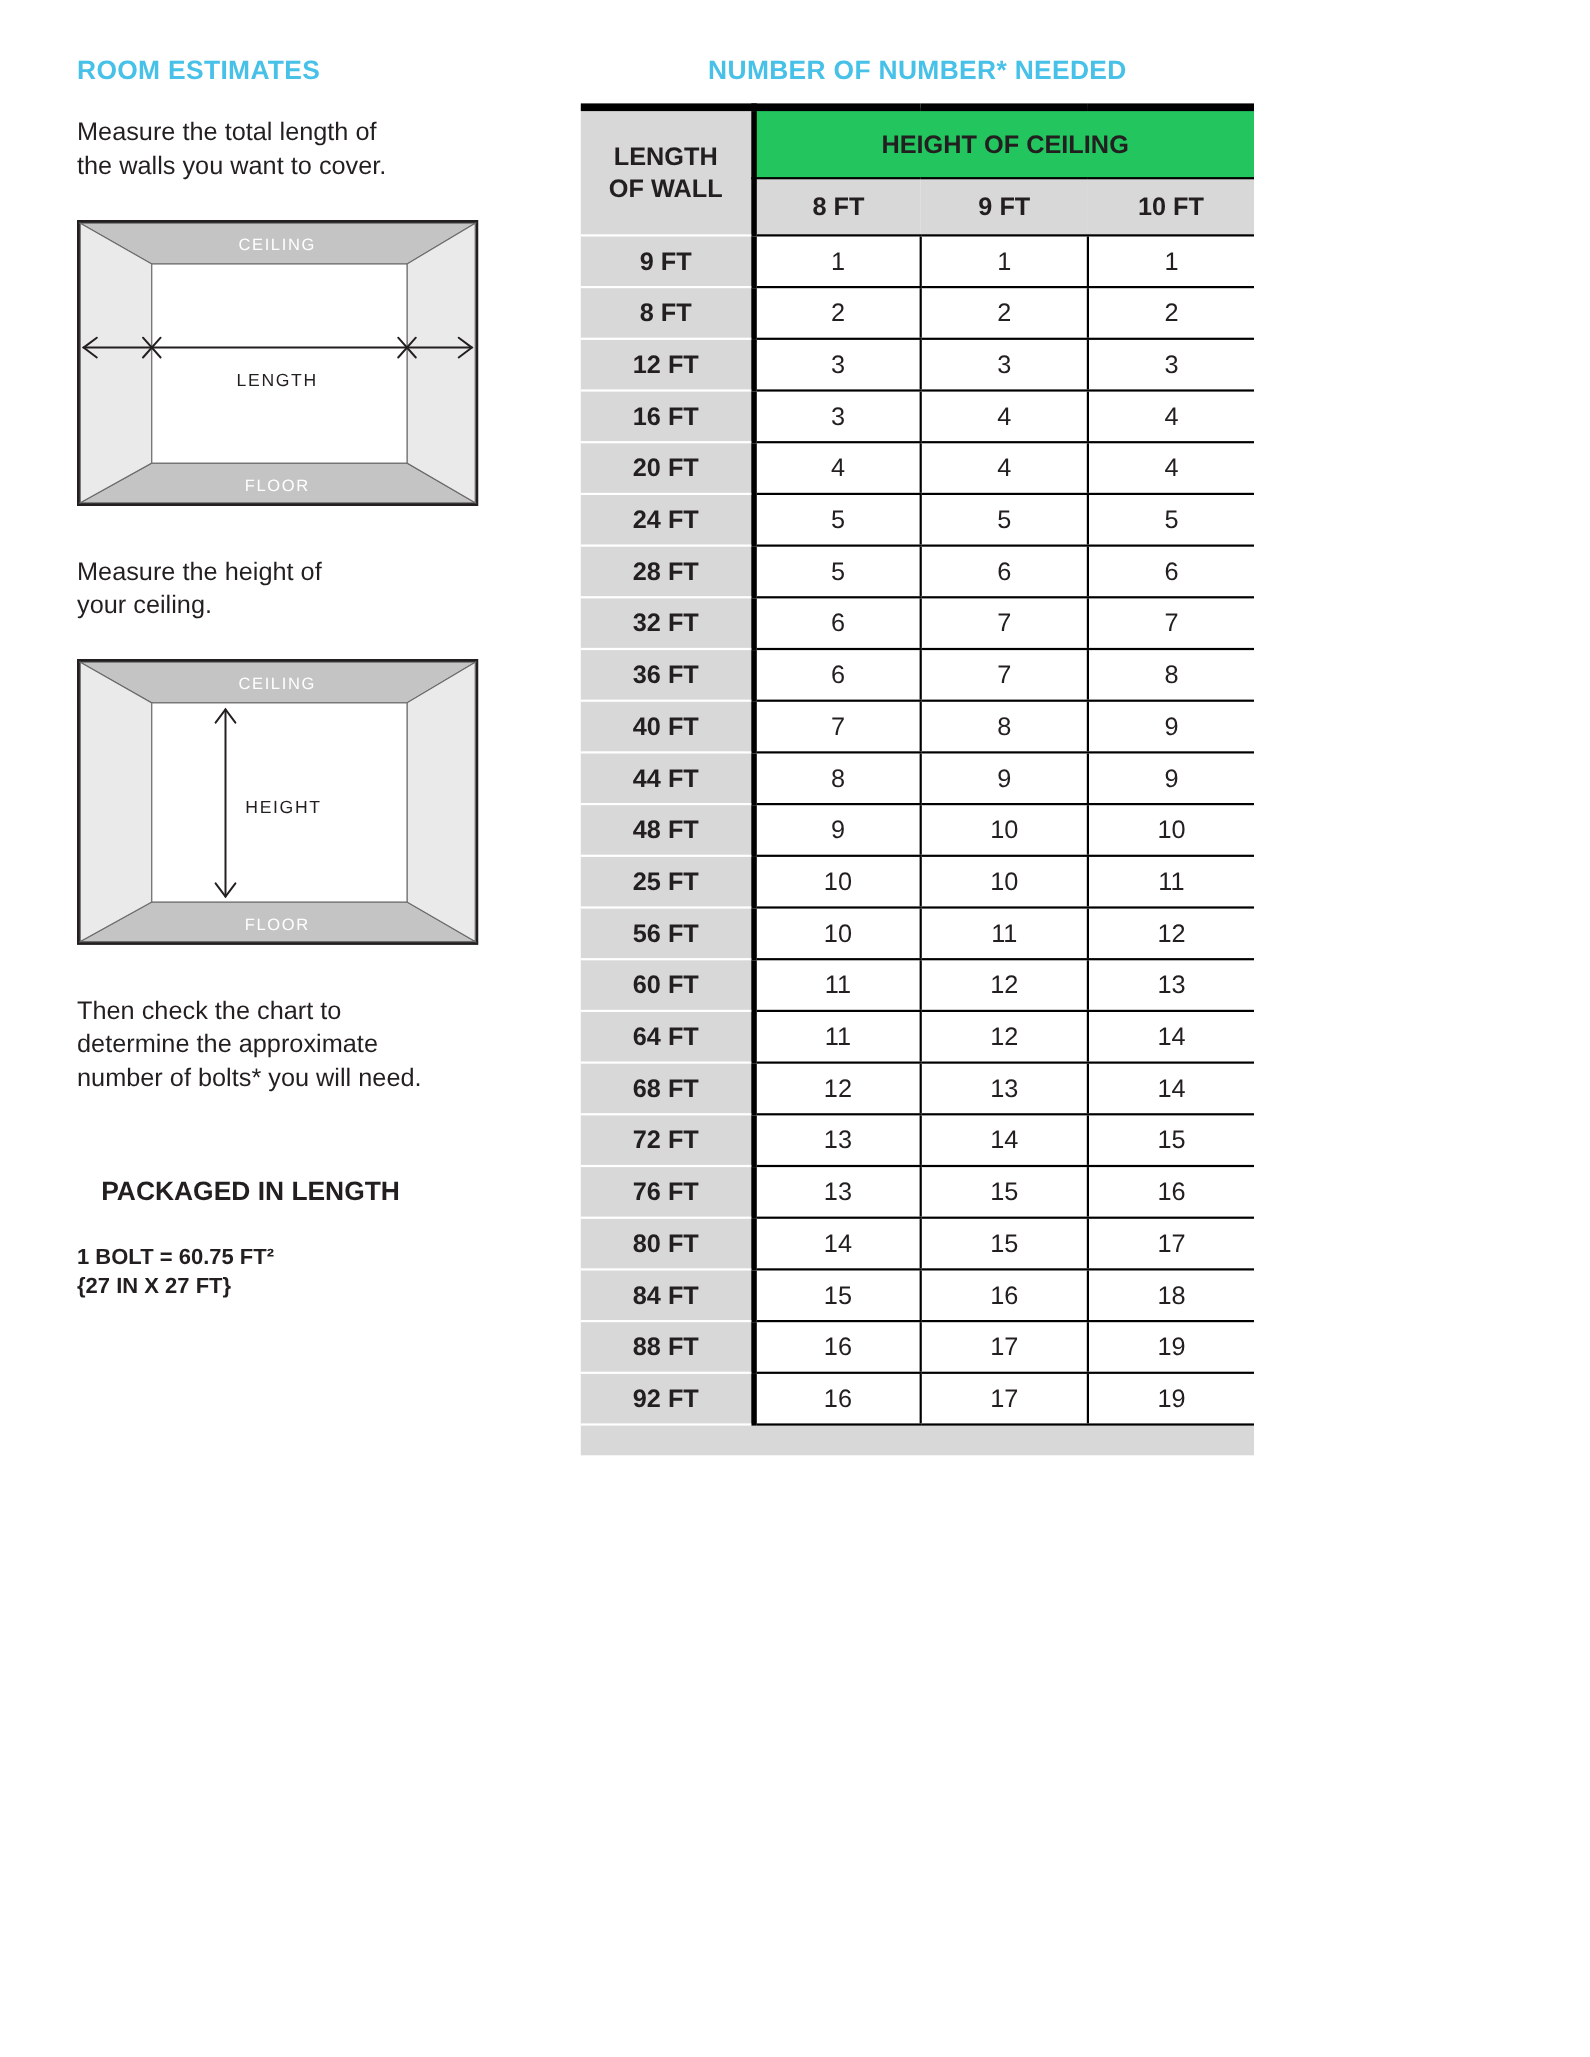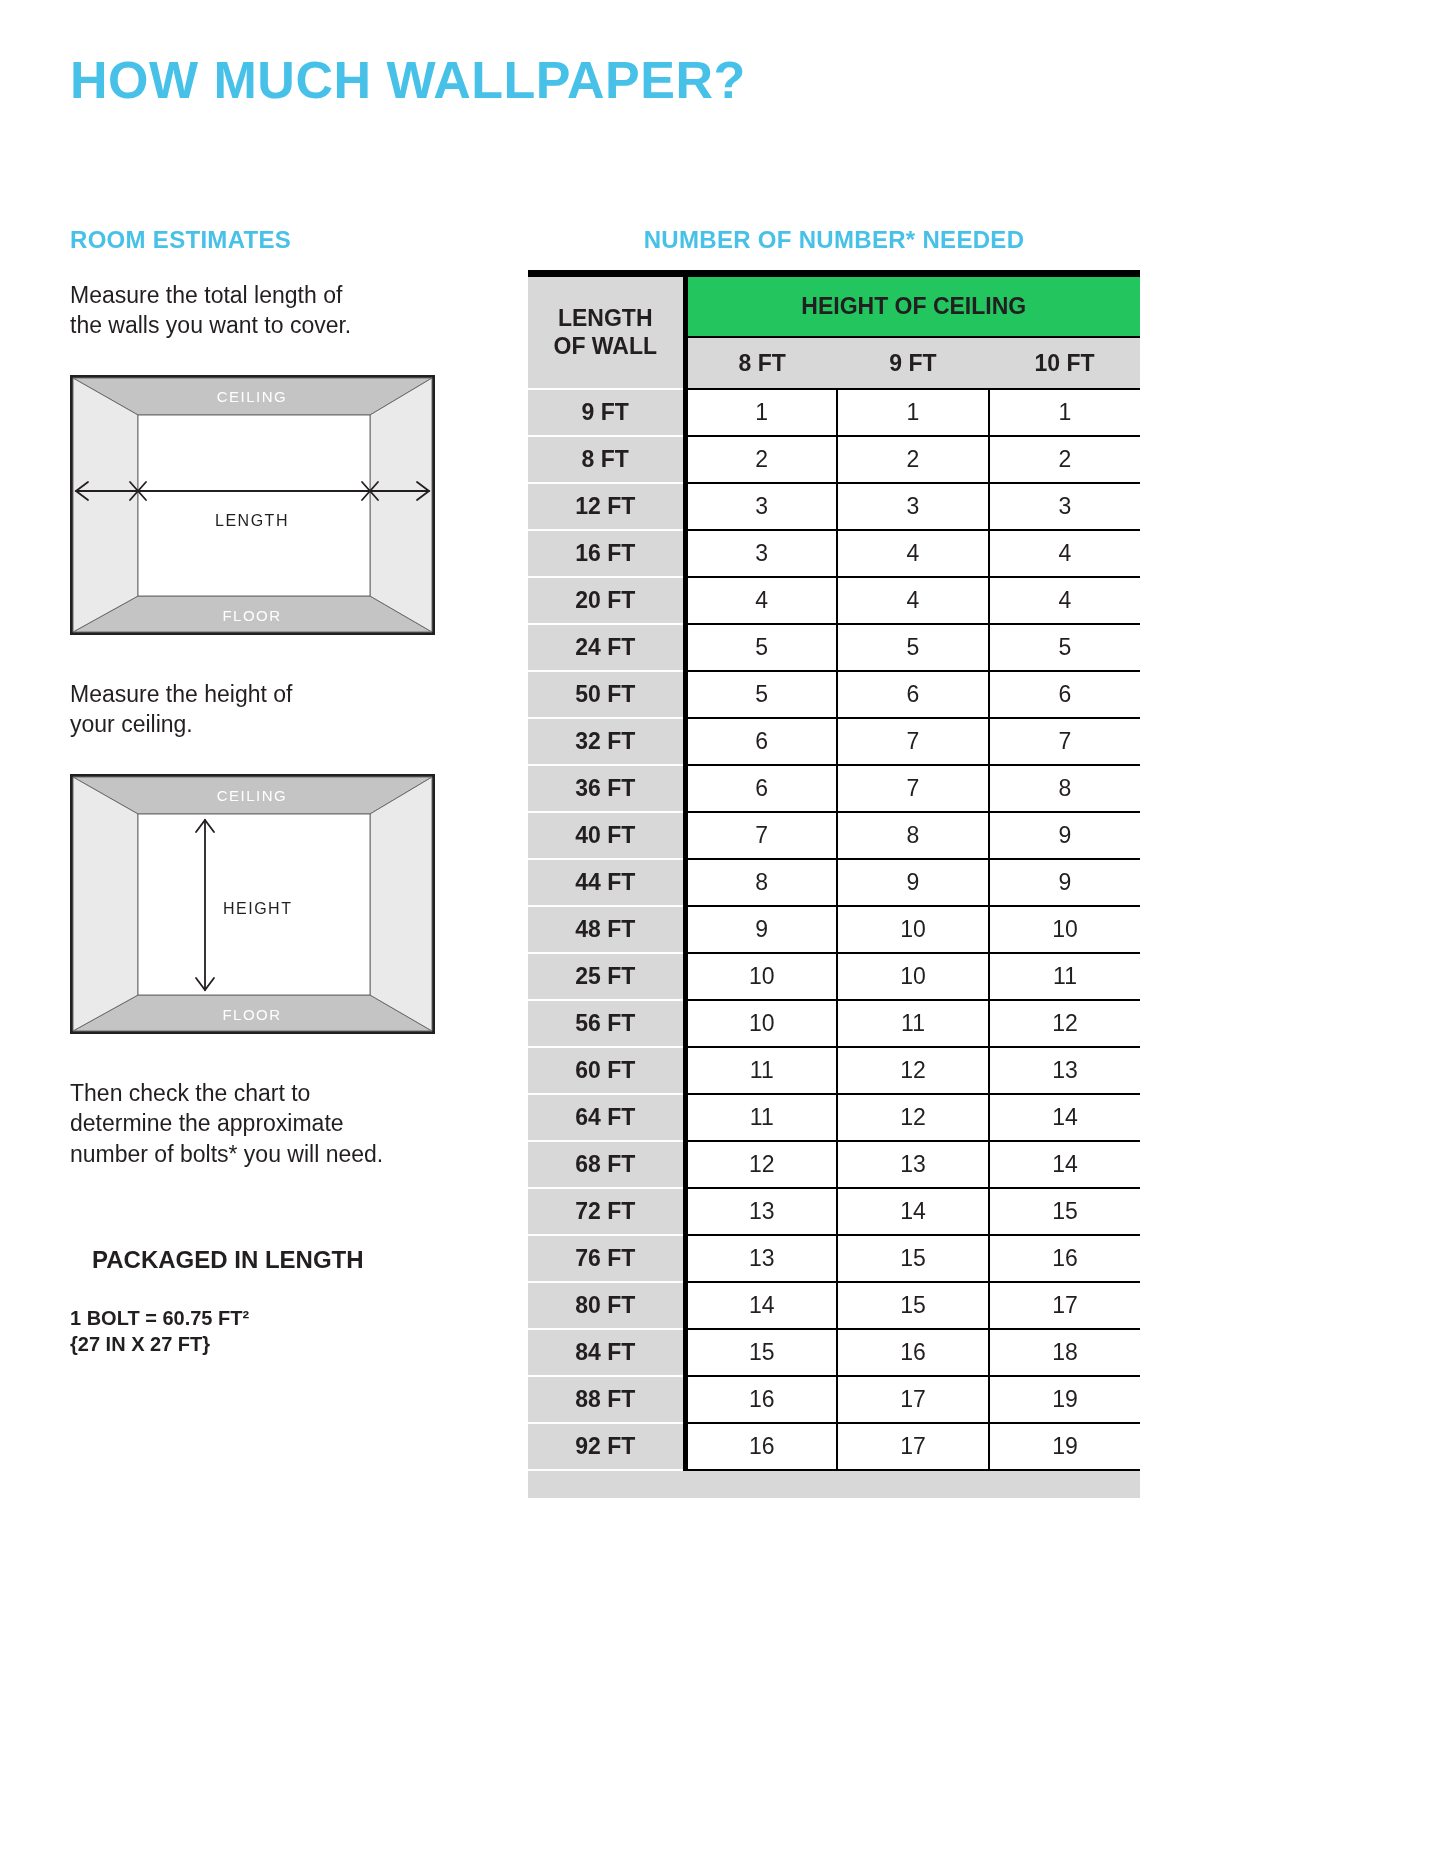--- a/index.html
+++ b/index.html
@@ -70,21 +70,20 @@
                 font-family:"Liberation Sans", sans-serif; }
   .dim-label  { fill:var(--ink); font-size:16px; letter-spacing:1.5px; text-anchor:middle;
                 font-family:"Liberation Sans", sans-serif; }
   .dim-label.start { text-anchor:start; }
 </style>
 </head>
 <body>
 
 <div class="page">
 
-  <h1 class="title">HOW MUCH WALLPAPER?</h1>
 
   <div class="columns">
 
     <div class="left-col">
       <h2 class="section-head">ROOM ESTIMATES</h2>
 
       <p class="step">Measure the total length of
 the walls you want to cover.</p>
 
       <svg class="room-diagram" width="365" height="260" viewBox="0 0 365 260">
@@ -195,21 +194,21 @@
               <td class="val">4</td>
               <td class="val">4</td>
             </tr>
             <tr>
               <td class="len">24 FT</td>
               <td class="val">5</td>
               <td class="val">5</td>
               <td class="val">5</td>
             </tr>
             <tr>
-              <td class="len">50 FT</td>
+              <td class="len">28 FT</td>
               <td class="val">5</td>
               <td class="val">6</td>
               <td class="val">6</td>
             </tr>
             <tr>
               <td class="len">32 FT</td>
               <td class="val">6</td>
               <td class="val">7</td>
               <td class="val">7</td>
             </tr>

